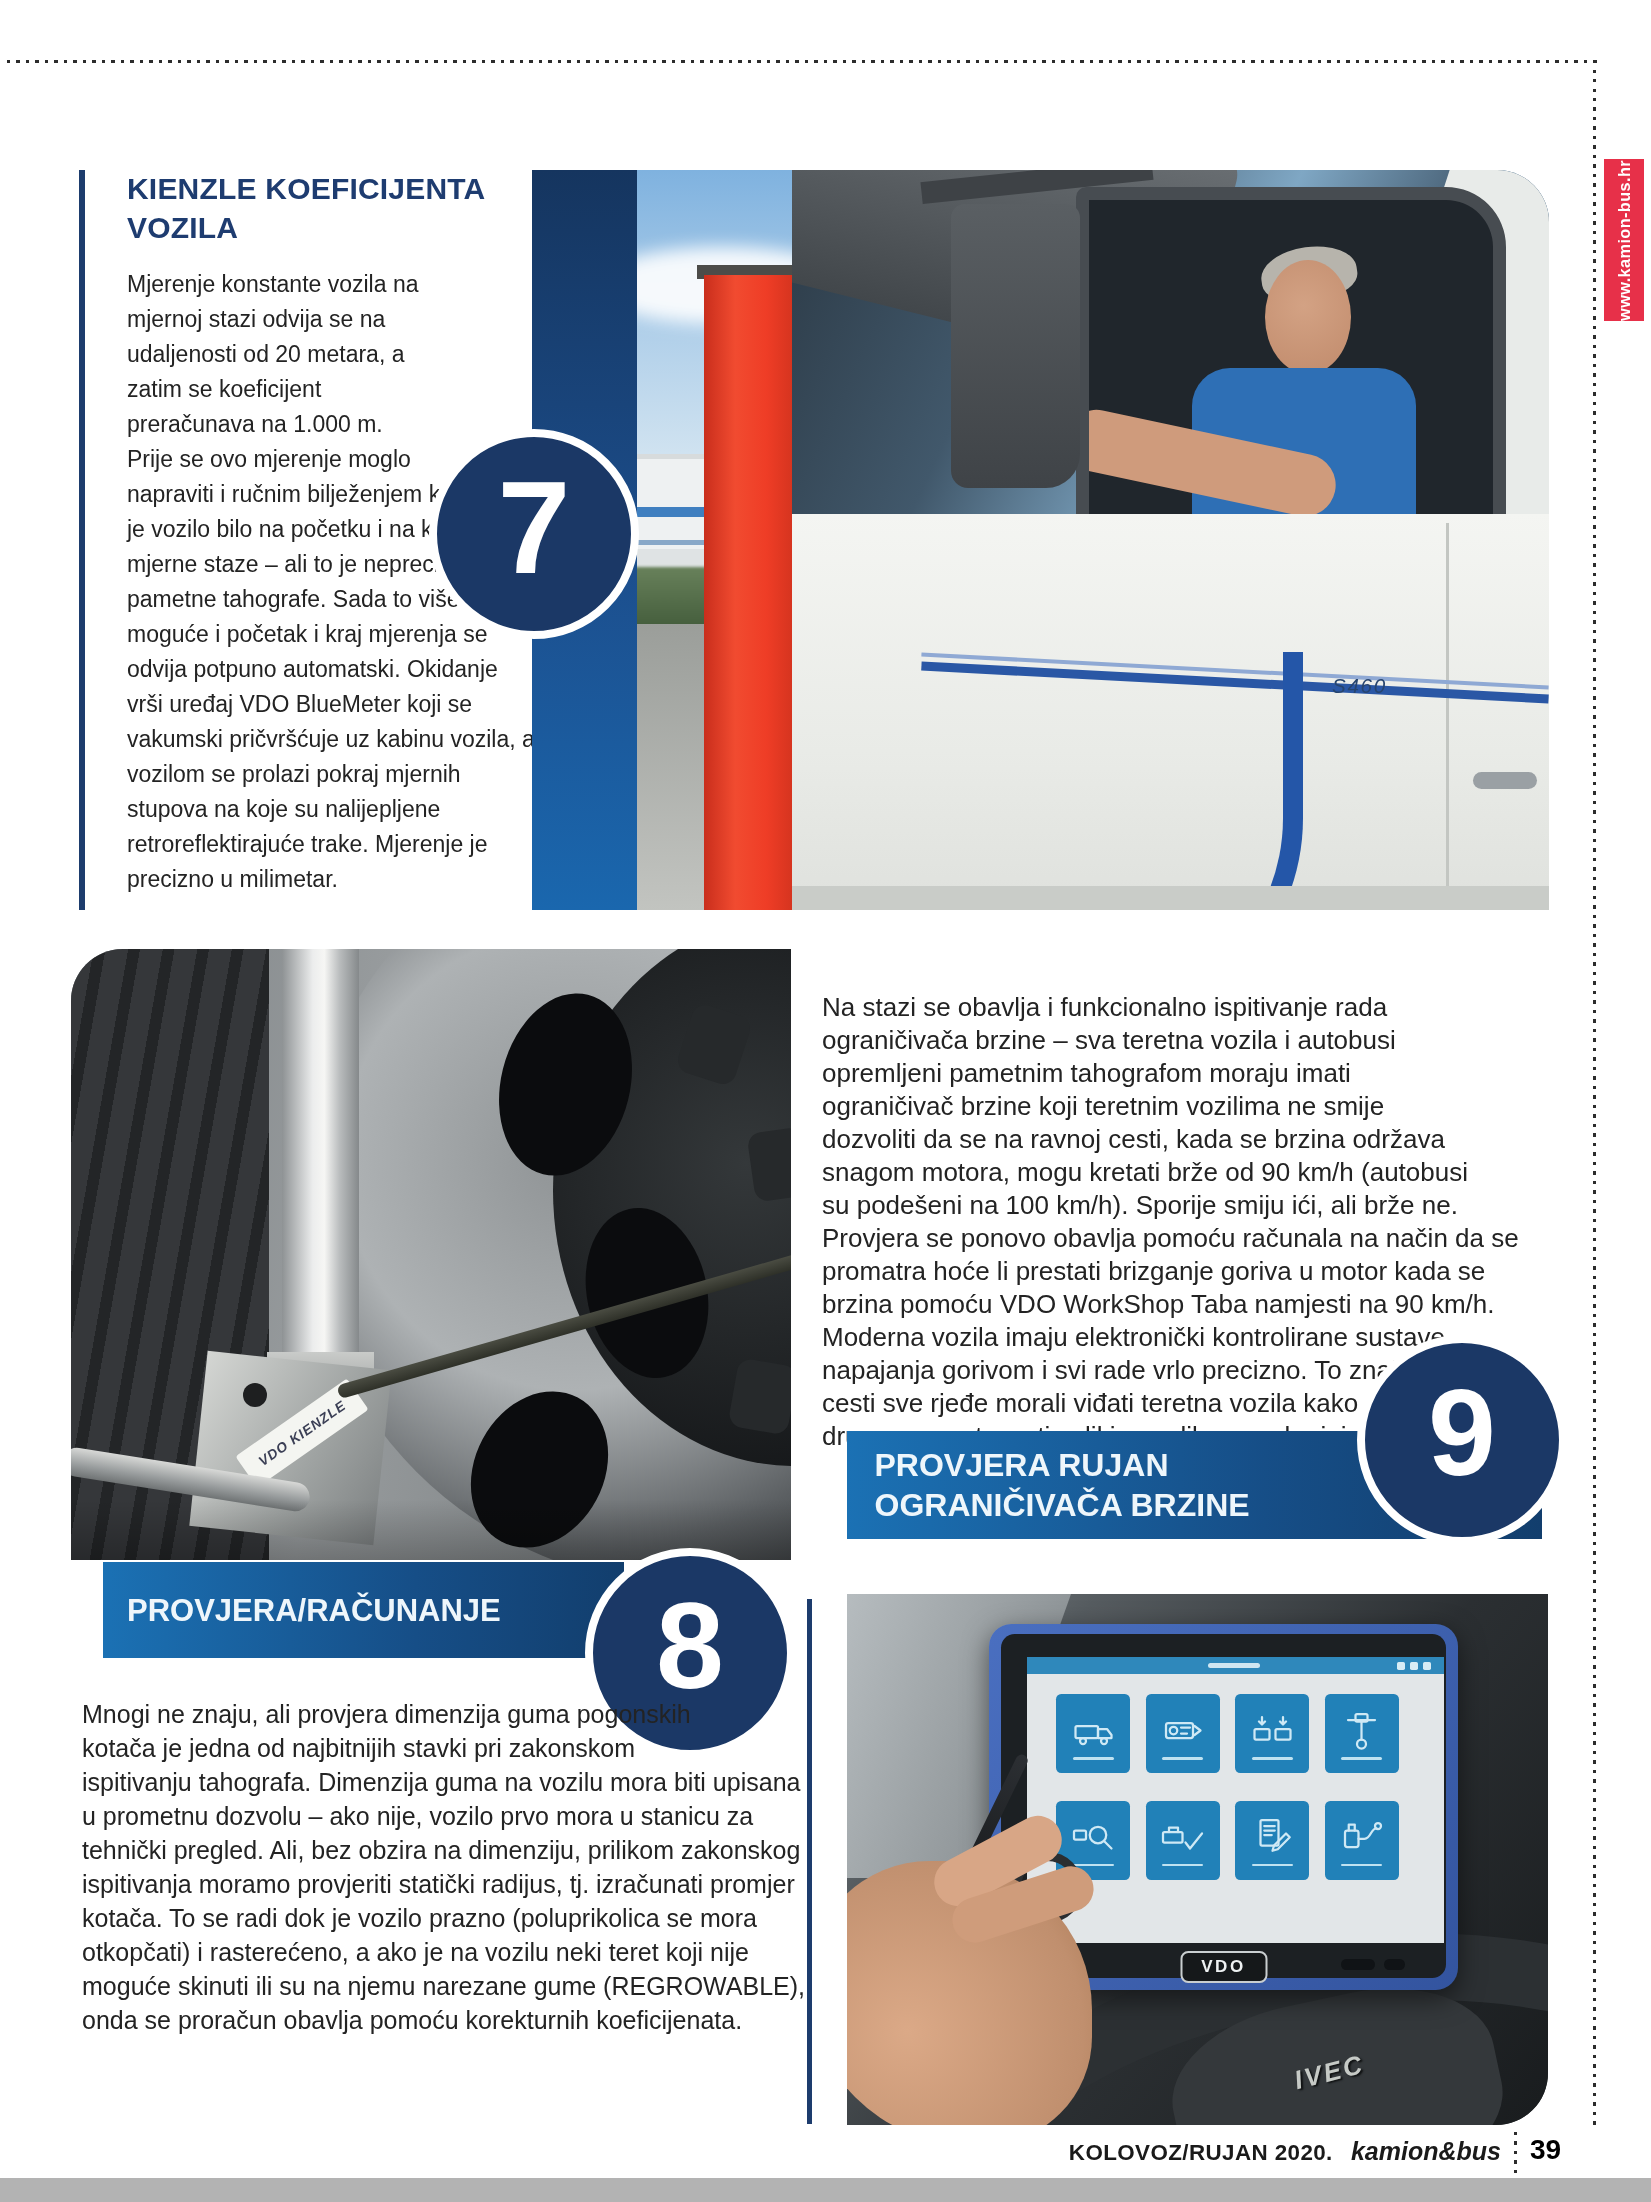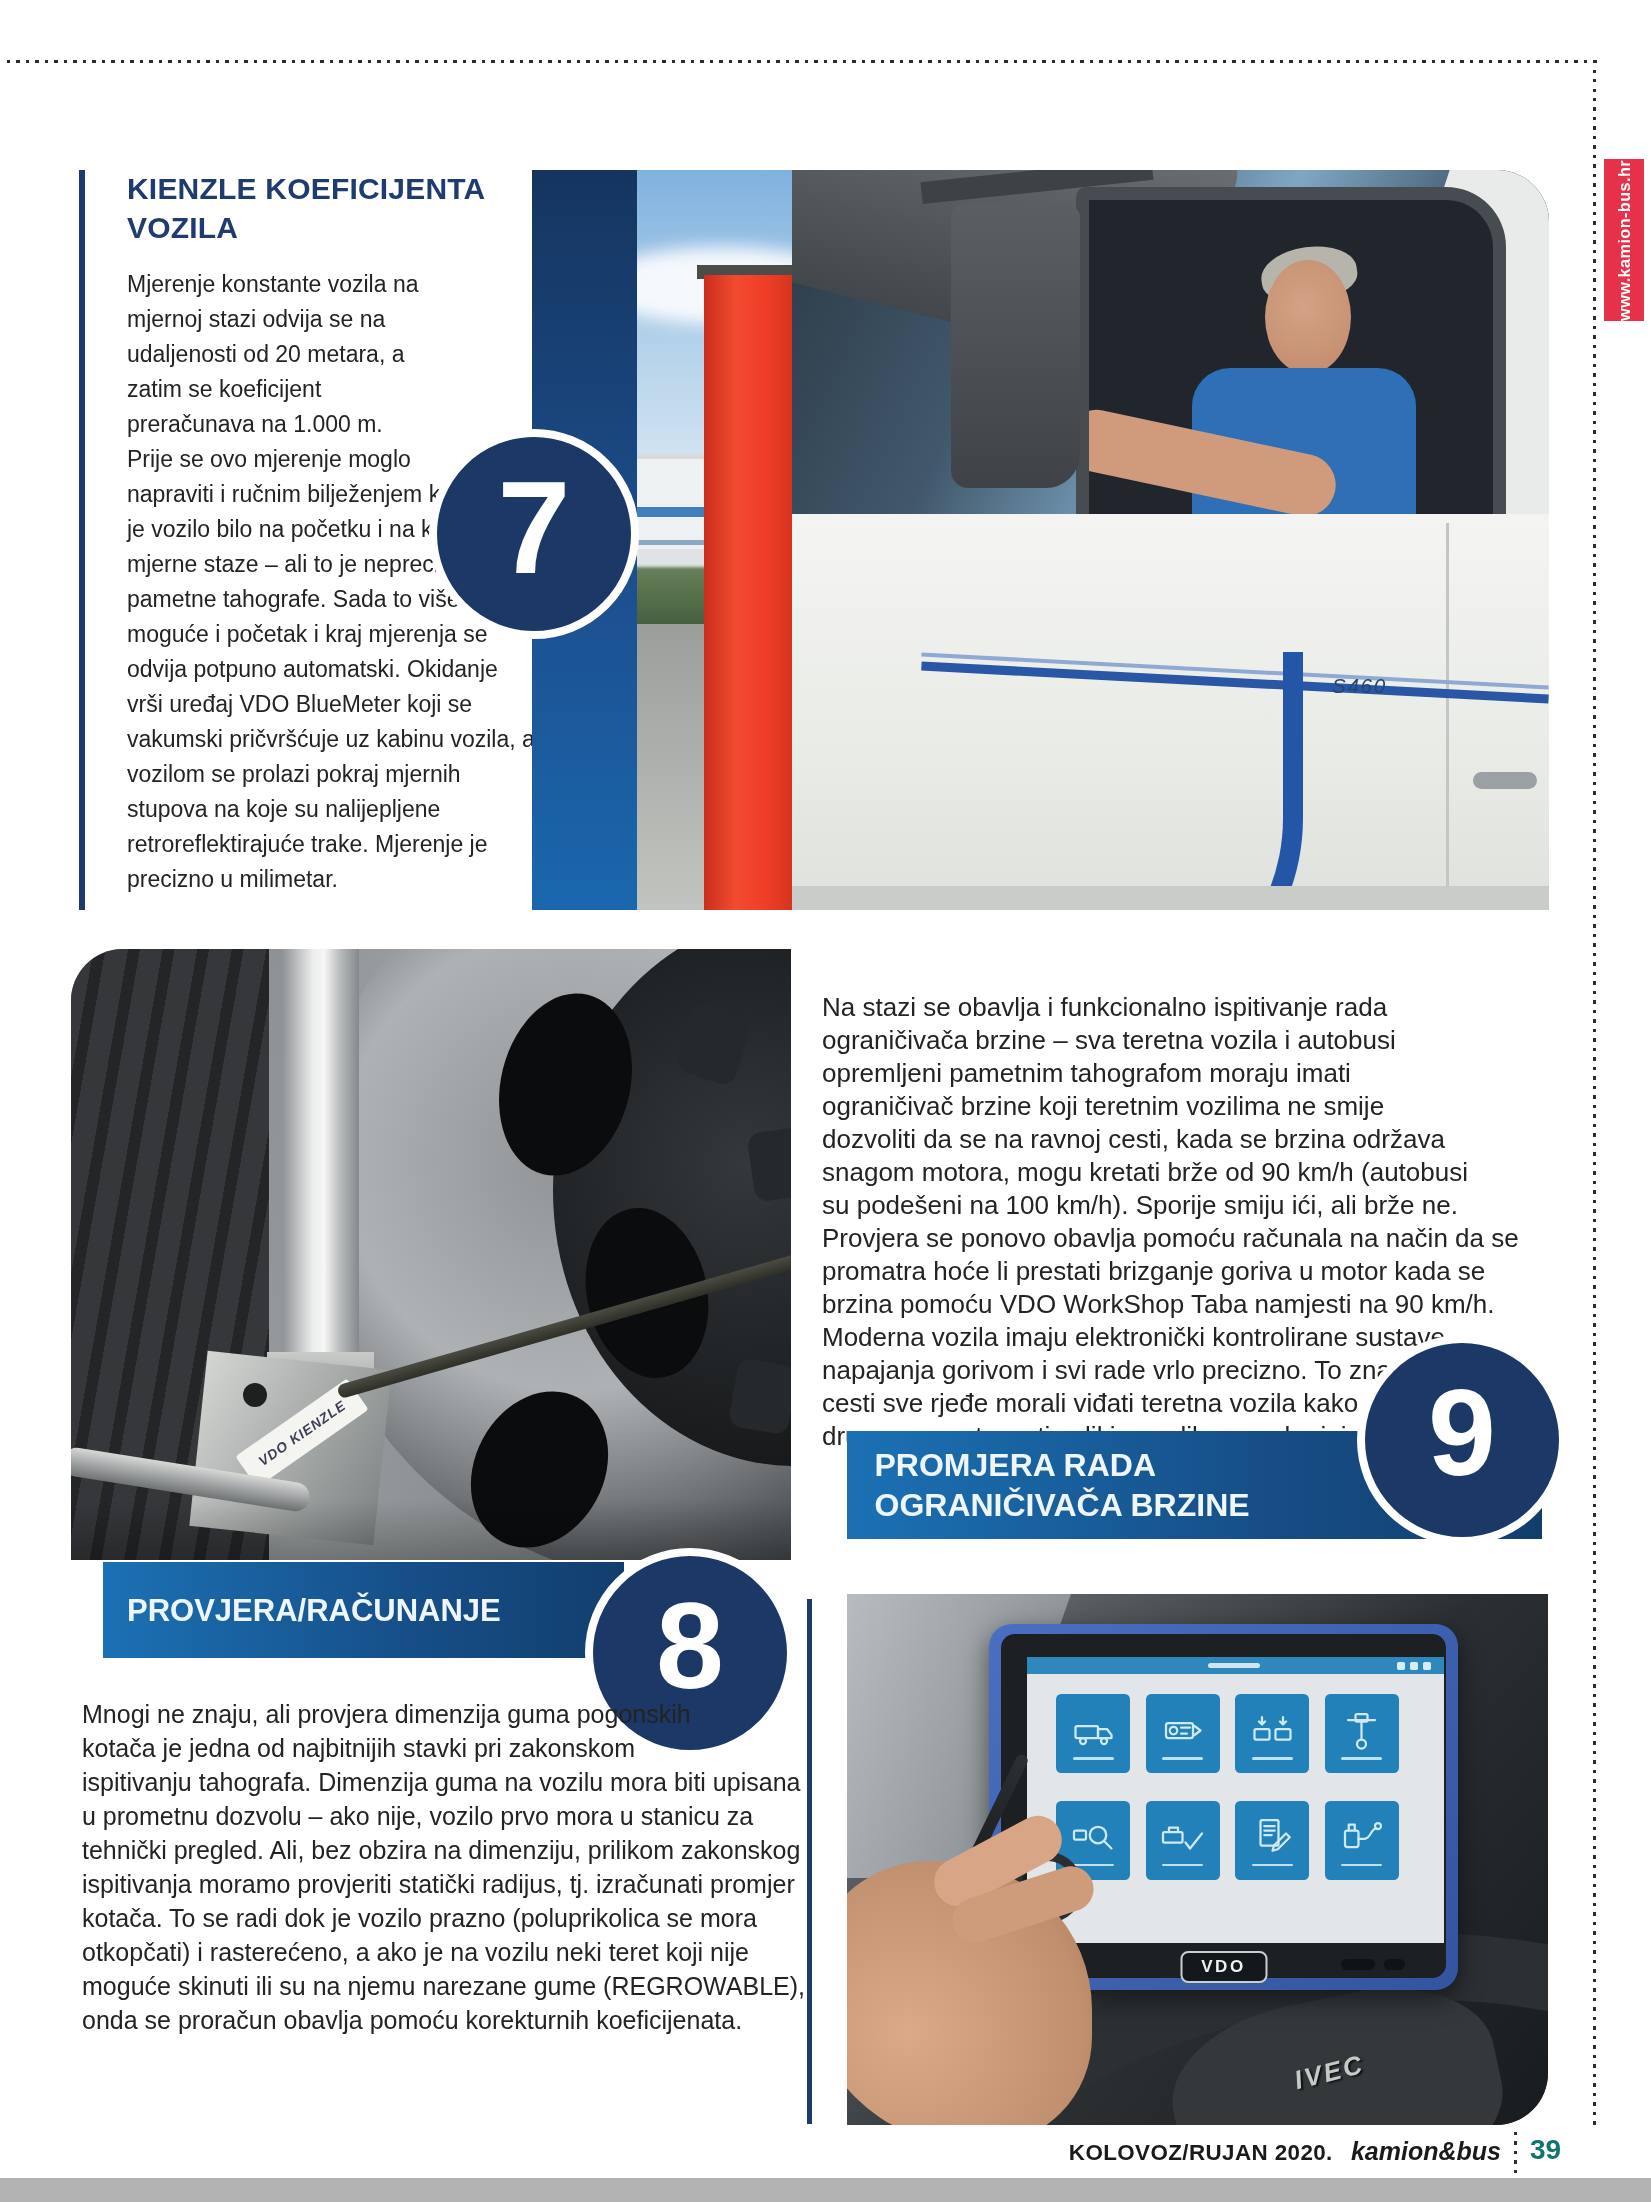--- a/index.html
+++ b/index.html
@@ -32,21 +32,21 @@
   
   #p9{left:822px;top:991px;width:730px;font-size:26px;line-height:33px;color:#232323;}
   #p9-wrap{float:right;width:188px;height:120px;margin-top:344px;shape-outside:circle(122px at 196px 60px);}
   #p8{left:82px;top:1697px;width:727px;font-size:25px;line-height:34px;color:#232323;}
   #p8-wrap{float:right;width:219px;height:95px;shape-outside:ellipse(129px 108px at 225px -41px);}
   #divider-bottom{left:807px;top:1599px;width:5.2px;height:525px;background:#1d3c6d;}
   
   #footer-text{left:774px;top:2137px;width:727px;text-align:right;font-size:22.4px;color:#1a1a1a;white-space:nowrap;}
   #footer-text .issue{font-weight:bold;letter-spacing:0.4px;}
   #footer-text .mag{font-style:italic;font-weight:bold;font-size:25px;margin-left:12px;}
-  #page-num{left:1530px;top:2134px;width:60px;font-size:28px;font-weight:bold;color:#0f766e;}
+  #page-num{left:1530px;top:2134px;width:60px;font-size:28px;font-weight:bold;color:#000000;}
   #graybar{left:0;top:2178px;width:1652px;height:24px;background:#b3b3b3;}
   
   #photo-truck{left:637px;top:170px;width:912px;height:740px;border-radius:0 52px 0 0;overflow:hidden;background:#dfe9f0;}
   #pt-sky{left:0;top:0;width:912px;height:740px;background:linear-gradient(180deg,#7fb2df 0%,#a9cbe8 18%,#cfe2f0 38%,#e9eef1 55%,#ececea 100%);}
   .cloud{background:#ffffff;border-radius:50%;filter:blur(8.6px);opacity:.9;}
   #pt-cloud1{left:-43px;top:77px;width:258px;height:77px;}
   #pt-cloud2{left:95px;top:181px;width:189px;height:60px;}
   #pt-building{left:0;top:284px;width:297px;height:138px;background:#eef1f2;border-top:5.2px solid #d7dbdc;}
   #pt-rail{left:0;top:337px;width:297px;height:10.3px;background:#3f7fc0;}
   #pt-rail2{left:0;top:370px;width:297px;height:5.2px;background:#88a8c8;}
@@ -210,21 +210,21 @@
     <div class="abs" id="pw-rod-h"></div>
     <div class="abs" id="pw-rod-d"></div>
     <div class="abs" id="pw-shadow"></div>
   </div>
 
   <div class="abs" id="p9">
     <span id="p9-wrap"></span><span>Na stazi se obavlja i funkcionalno ispitivanje rada ograničivača brzine – sva teretna vozila i autobusi opremljeni pametnim tahografom moraju imati ograničivač brzine koji teretnim vozilima ne smije dozvoliti da se na ravnoj cesti, kada se brzina održava snagom motora, mogu kretati brže od 90 km/h (autobusi su podešeni na 100 km/h). Sporije smiju ići, ali brže ne. Provjera se ponovo obavlja pomoću računala na način da se promatra hoće li prestati brizganje goriva u motor kada se brzina pomoću VDO WorkShop Taba namjesti na 90 km/h. Moderna vozila imaju elektronički kontrolirane sustave napajanja gorivom i svi rade vrlo precizno. To znači da bi na cesti sve rjeđe morali viđati teretna vozila kako pretječu jedno drugog na autocesti velikim razlikama u brzini.</span>
   </div>
 
   <div class="abs blue-box" id="box9">
-    <div>PROMJERA RADA</div>
+    <div>PROVJERA RUJAN</div>
     <div>OGRANIČIVAČA BRZINE</div>
   </div>
   <div class="abs num-circle" id="circle9">
       <span>9</span>
     </div>
 
   <div class="abs blue-box" id="box8">
     <div>PROVJERA/RAČUNANJE</div>
   </div>
   <div class="abs num-circle" id="circle8">

